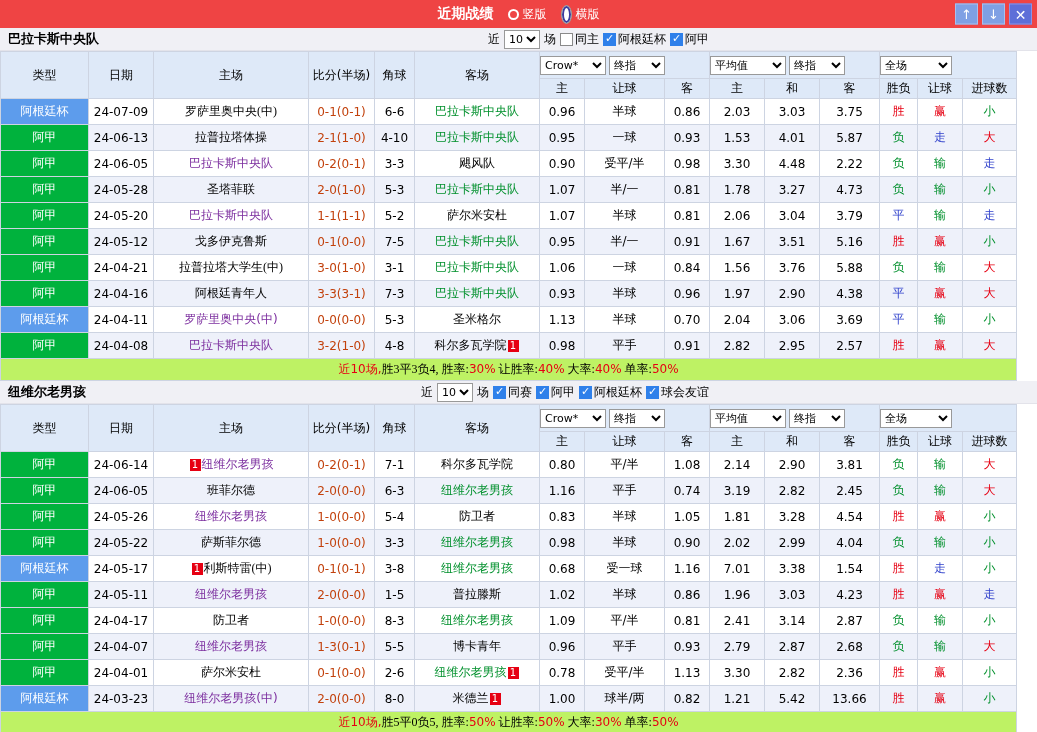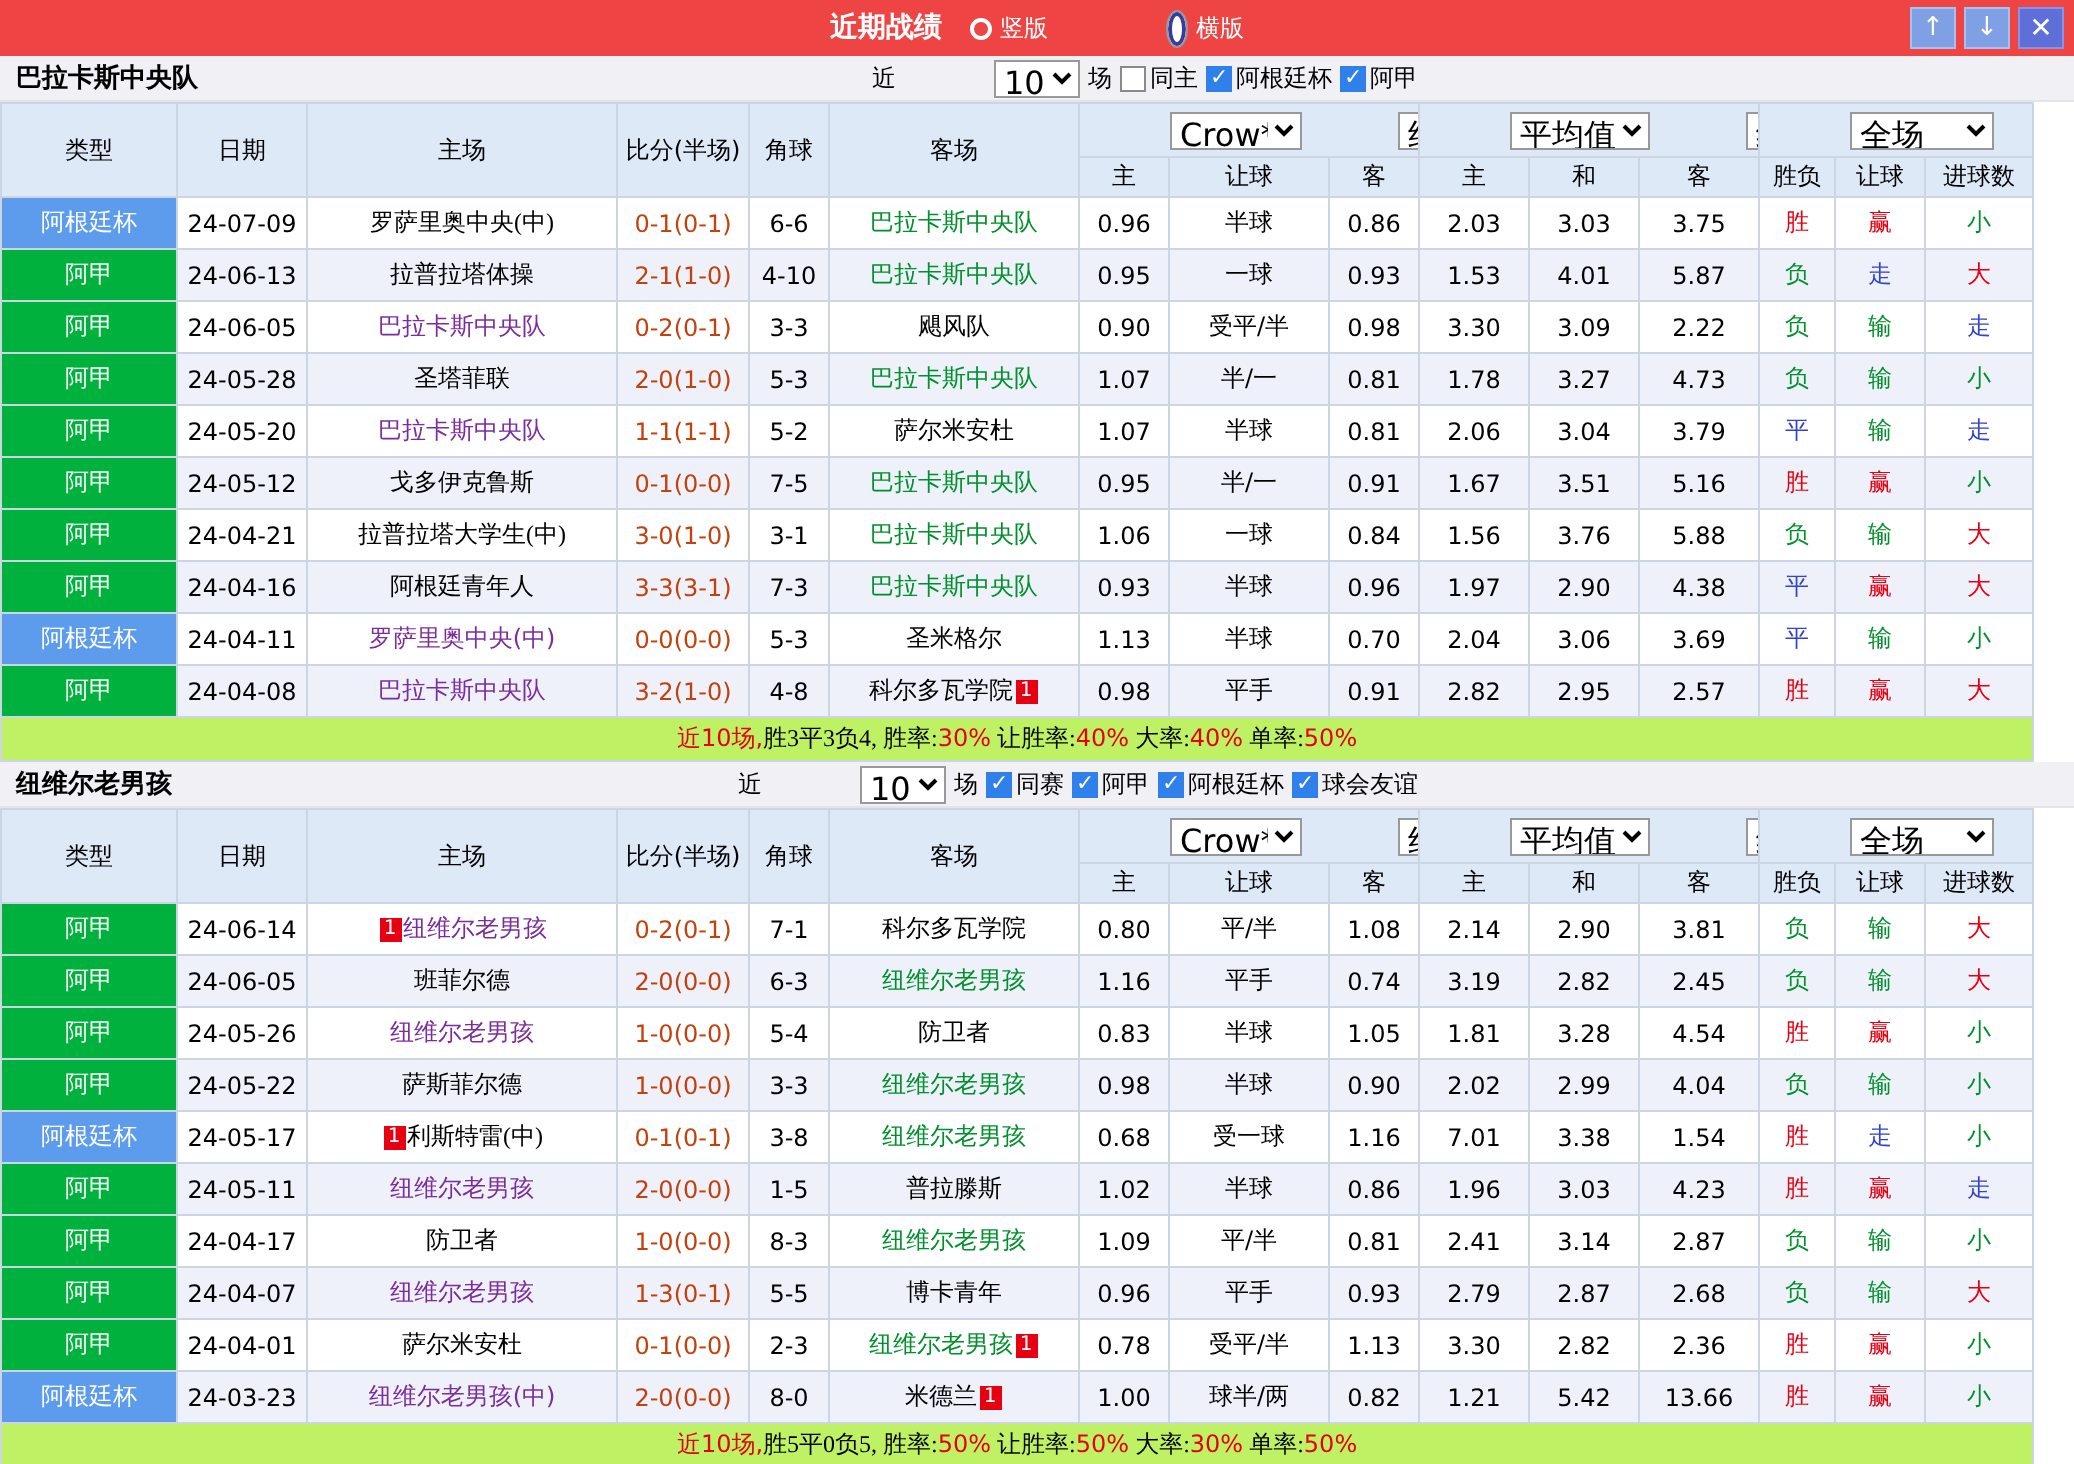--- a/index.html
+++ b/index.html
@@ -12,21 +12,21 @@
   .rdot{width:11px;height:11px;border:2px solid #fff;border-radius:50%;background:transparent;display:inline-block;}
   .rdot.sel{background:#fff;box-shadow:inset 0 0 0 2px #3b3b9e;}
   .tb-right{position:absolute;right:5px;top:50%;transform:translateY(-50%);display:flex;gap:4px;}
   .tb-btn{width:23px;height:21px;border:1px solid #a8c0ee;background:#7fa0e4;color:#fff;font-size:13px;
           cursor:pointer;display:flex;align-items:center;justify-content:center;padding:0;font-family:inherit;}
   .tb-btn.close{background:#5e6fd8;border-color:#8894e8;font-size:14px;font-weight:bold;}
   .sec-band{height:23px;background:#f0f0f5;border-bottom:1px solid #e3e3ea;display:flex;align-items:center;
             padding-left:8px;position:relative;}
   .sec-team{font-weight:bold;font-size:13px;}
   .sec-controls{position:absolute;right:328px;display:flex;align-items:center;gap:4px;white-space:nowrap;}
-  .count-select,.sel{height:19px;font-size:16px;font-family:inherit;background:#fff;border:1px solid #999;margin-left:45px;}
+  .count-select,.sel{height:19px;font-size:11px;font-family:inherit;background:#fff;border:1px solid #999;}
   .cb-label{display:inline-flex;align-items:center;gap:2px;cursor:pointer;}
   .cb{width:13px;height:13px;border:1px solid #8a8a8a;background:#fff;position:relative;flex:none;display:inline-block;}
   .cb.checked{background:#2f80ea;border-color:#2f80ea;}
   .cb.checked::after{content:"\2713";position:absolute;left:1px;top:-2px;color:#fff;font-size:11px;font-weight:bold;}
   .grid{border-collapse:collapse;table-layout:fixed;width:1016px;}
   .grid th,.grid td{border:1px solid #cdd4e2;text-align:center;white-space:nowrap;overflow:hidden;}
   .grid thead th{background:#dee9f8;font-weight:normal;}
   .grid thead tr:first-child th{height:27px;}
   .grid thead tr:last-child th{height:20px;}
   .grid tbody td{height:26px;background:#fff;}
@@ -191,21 +191,21 @@
             <td class="type-cell league">阿甲</td>
             <td>24-06-05</td>
             <td class="team"><span class="c-purple">巴拉卡斯中央队</span></td>
             <td class="score">0-2(0-1)</td>
             <td>3-3</td>
             <td class="team"><span class="c-black">飓风队</span></td>
             <td>0.90</td>
             <td>受平/半</td>
             <td>0.98</td>
             <td>3.30</td>
-            <td>3.09</td>
+            <td>4.48</td>
             <td>2.22</td>
             <td class="c-green">负</td>
             <td class="c-green">输</td>
             <td class="c-blue">走</td>
           </tr>
           <tr class="row alt">
             <td class="type-cell league">阿甲</td>
             <td>24-05-28</td>
             <td class="team"><span class="c-black">圣塔菲联</span></td>
             <td class="score">2-0(1-0)</td>
@@ -547,21 +547,21 @@
             <td>2.68</td>
             <td class="c-green">负</td>
             <td class="c-green">输</td>
             <td class="c-red">大</td>
           </tr>
           <tr class="row">
             <td class="type-cell league">阿甲</td>
             <td>24-04-01</td>
             <td class="team"><span class="c-black">萨尔米安杜</span></td>
             <td class="score">0-1(0-0)</td>
-            <td>2-3</td>
+            <td>2-6</td>
             <td class="team"><span class="c-green">纽维尔老男孩</span><span class="badge">1</span></td>
             <td>0.78</td>
             <td>受平/半</td>
             <td>1.13</td>
             <td>3.30</td>
             <td>2.82</td>
             <td>2.36</td>
             <td class="c-red">胜</td>
             <td class="c-red">赢</td>
             <td class="c-green">小</td>

